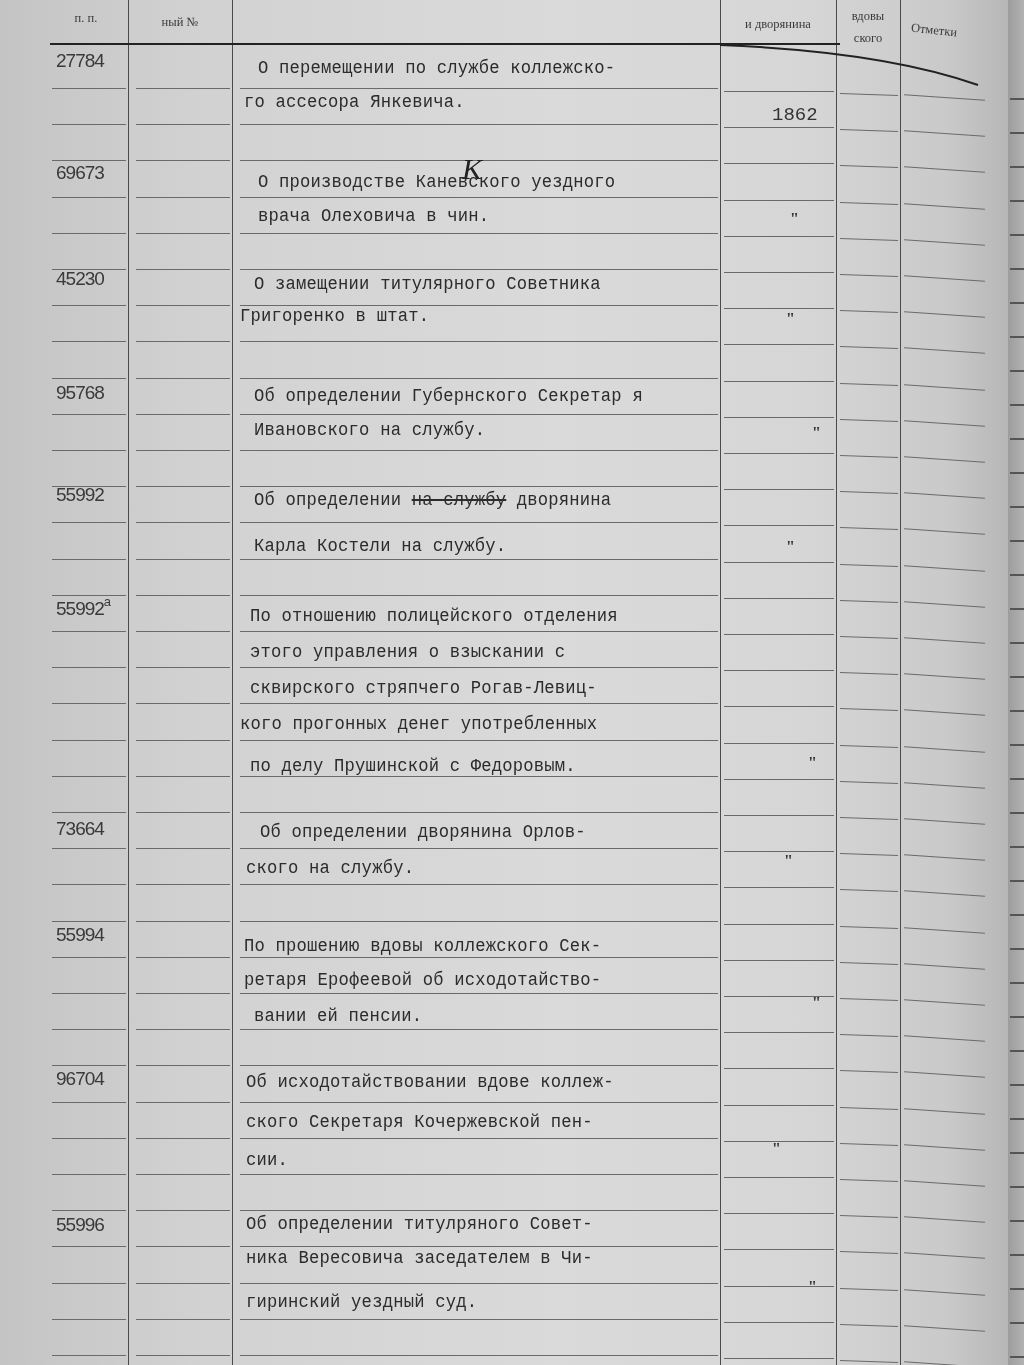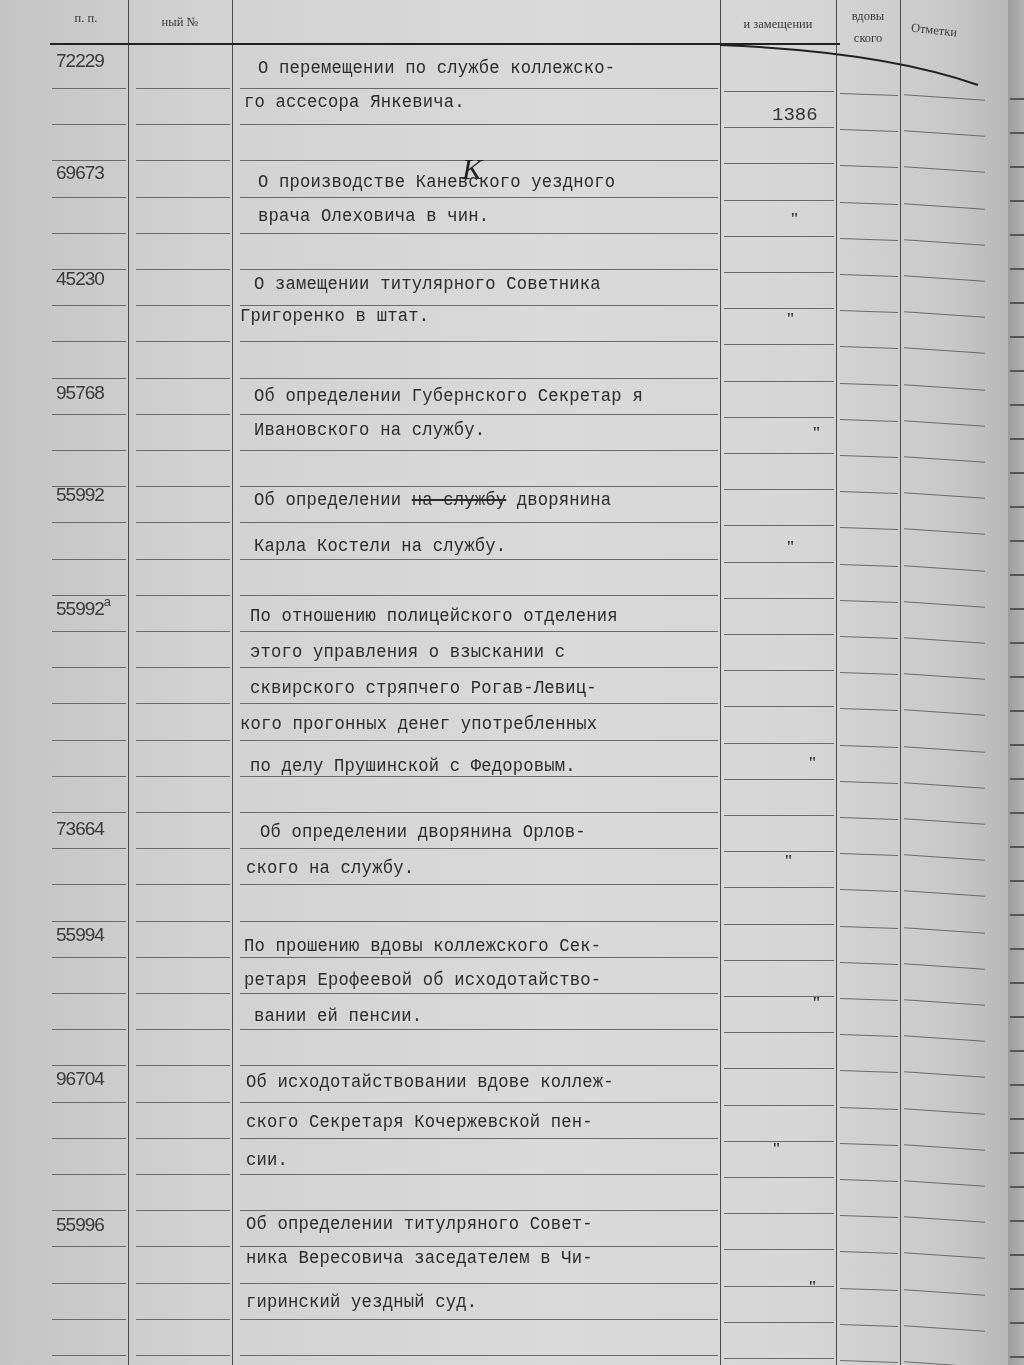--- a/index.html
+++ b/index.html
@@ -53,21 +53,21 @@
 <div class="page">
 
   <div class="vline" style="left:128px;"></div>
   <div class="vline" style="left:232px;"></div>
   <div class="vline" style="left:720px;"></div>
   <div class="vline" style="left:836px;"></div>
   <div class="vline" style="left:900px;"></div>
 
   <div class="header-cell" style="left:56px;top:8px;width:60px;">п. п.</div>
   <div class="header-cell" style="left:140px;top:12px;width:80px;">ный №</div>
-  <div class="header-cell" style="left:720px;top:14px;width:116px;">и замещении</div>
+  <div class="header-cell" style="left:720px;top:14px;width:116px;">и дворянина</div>
   <div class="header-cell" style="left:836px;top:6px;width:64px;">вдовы</div>
   <div class="header-cell" style="left:836px;top:28px;width:64px;">ского</div>
   <div class="header-cell" style="left:902px;top:20px;width:64px;transform:rotate(6deg);">Отметки</div>
 
   <div class="header-rule"></div>
   <svg class="header-curve" viewBox="0 0 260 45">
     <path d="M0,2 C100,6 190,18 258,42" stroke="#222" stroke-width="2" fill="none"></path>
   </svg>
 
   <div id="rules">
@@ -282,24 +282,24 @@
       <div class="rule" style="left: 840px; width: 58px; top: 1324.8px; transform: rotate(2deg);"></div>
       <div class="rule" style="left: 904px; width: 81px; top: 1327.8px; transform: rotate(4deg);"></div>
       <div class="rule" style="left: 52px; width: 74px; top: 1355px;"></div>
       <div class="rule" style="left: 136px; width: 94px; top: 1355px;"></div>
       <div class="rule" style="left: 240px; width: 478px; top: 1355px;"></div>
       <div class="rule" style="left: 724px; width: 110px; top: 1358px;"></div>
       <div class="rule" style="left: 840px; width: 58px; top: 1361px; transform: rotate(2deg);"></div>
       <div class="rule" style="left: 904px; width: 81px; top: 1364px; transform: rotate(4deg);"></div>
     </div>
 
-  <div class="num" style="top:50px;">72229</div>
+  <div class="num" style="top:50px;">27784</div>
   <div class="line" style="left:258px;top:58px;">О перемещении по службе коллежско-</div>
   <div class="line" style="left:244px;top:92px;">го ассесора Янкевича.</div>
-  <div class="year" style="left:772px;top:104px;">1386</div>
+  <div class="year" style="left:772px;top:104px;">1862</div>
 
   <div class="num" style="top:162px;">69673</div>
   <div class="line" style="left:258px;top:172px;">О производстве Каневского уездного</div>
   <div class="hw" style="left:462px;top:152px;">К</div>
   <div class="line" style="left:258px;top:206px;">врача Олеховича в чин.</div>
   <div class="ditto" style="left:790px;top:210px;">"</div>
 
   <div class="num" style="top:268px;">45230</div>
   <div class="line" style="left:254px;top:274px;">О замещении титулярного Советника</div>
   <div class="line" style="left:240px;top:306px;">Григоренко в штат.</div>

